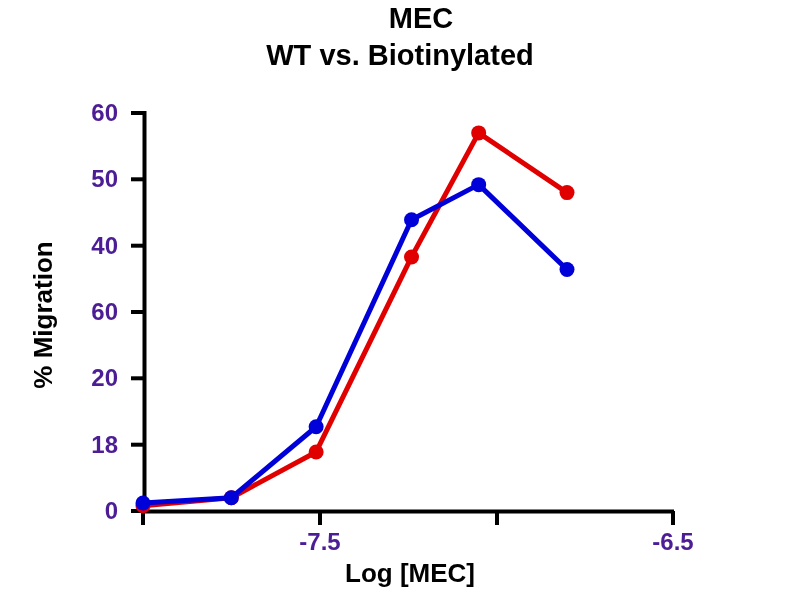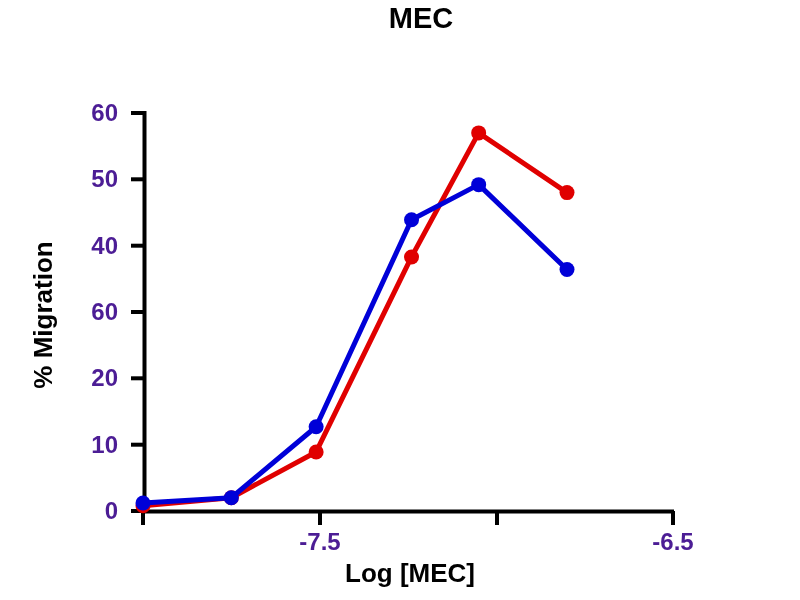--- a/index.html
+++ b/index.html
@@ -84,20 +84,21 @@
     width: 80px;
   }
 </style>
 </head>
 <body>
 
 <div id="figure">
 
   <div id="chart-title">
     <span class="title-line-1">MEC</span>
+    <span class="title-line-2">WT vs. Biotinylated</span>
   </div>
 
   <svg id="plot-svg" width="800" height="600">
 
     <line x1="144.5" y1="111" x2="144.5" y2="511" stroke="#000000" stroke-width="4"></line>
 
     <line x1="142" y1="511.5" x2="674" y2="511.5" stroke="#000000" stroke-width="4"></line>
 
     <g>
       <line x1="131" y1="113" x2="145" y2="113" stroke="#000000" stroke-width="4"></line>
@@ -139,21 +140,21 @@
           <circle cx="567.00" cy="269.55" r="7.5" fill="#0000D8"></circle>
         </g>
     </g>
   </svg>
 
   <div class="tick-label ytick-label" style="left:58px; top:99px;">60</div>
   <div class="tick-label ytick-label" style="left:58px; top:165px;">50</div>
   <div class="tick-label ytick-label" style="left:58px; top:232px;">40</div>
   <div class="tick-label ytick-label" style="left:58px; top:298px;">60</div>
   <div class="tick-label ytick-label" style="left:58px; top:364px;">20</div>
-  <div class="tick-label ytick-label" style="left:58px; top:431px;">10</div>
+  <div class="tick-label ytick-label" style="left:58px; top:431px;">18</div>
   <div class="tick-label ytick-label" style="left:58px; top:497px;">0</div>
 
   <div class="tick-label xtick-label" style="left:280px; top:528px;">-7.5</div>
   <div class="tick-label xtick-label" style="left:633px; top:528px;">-6.5</div>
 
   <div id="ylabel">
     <span id="ylabel-inner">% Migration</span>
   </div>
 
   <div id="xlabel">Log [MEC]</div>

